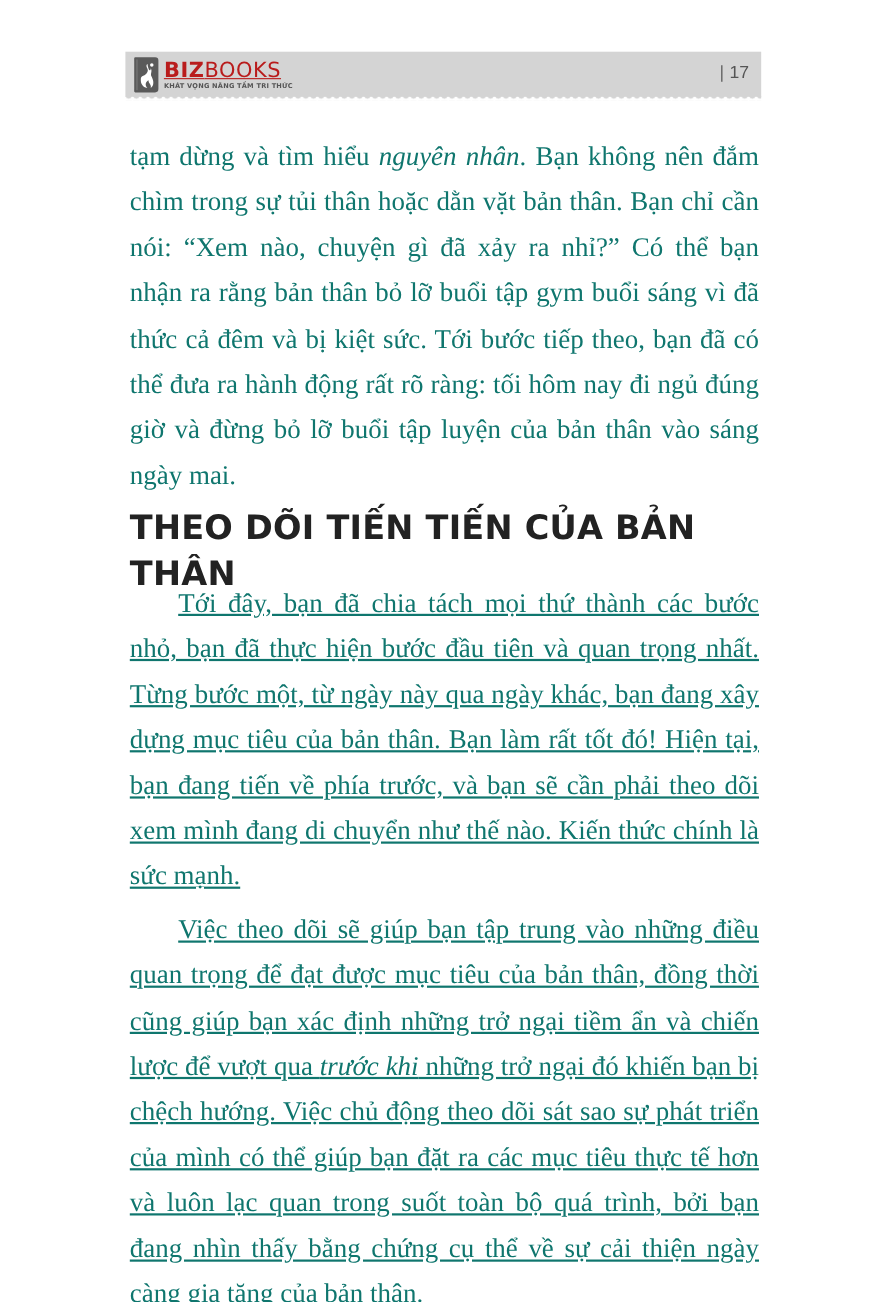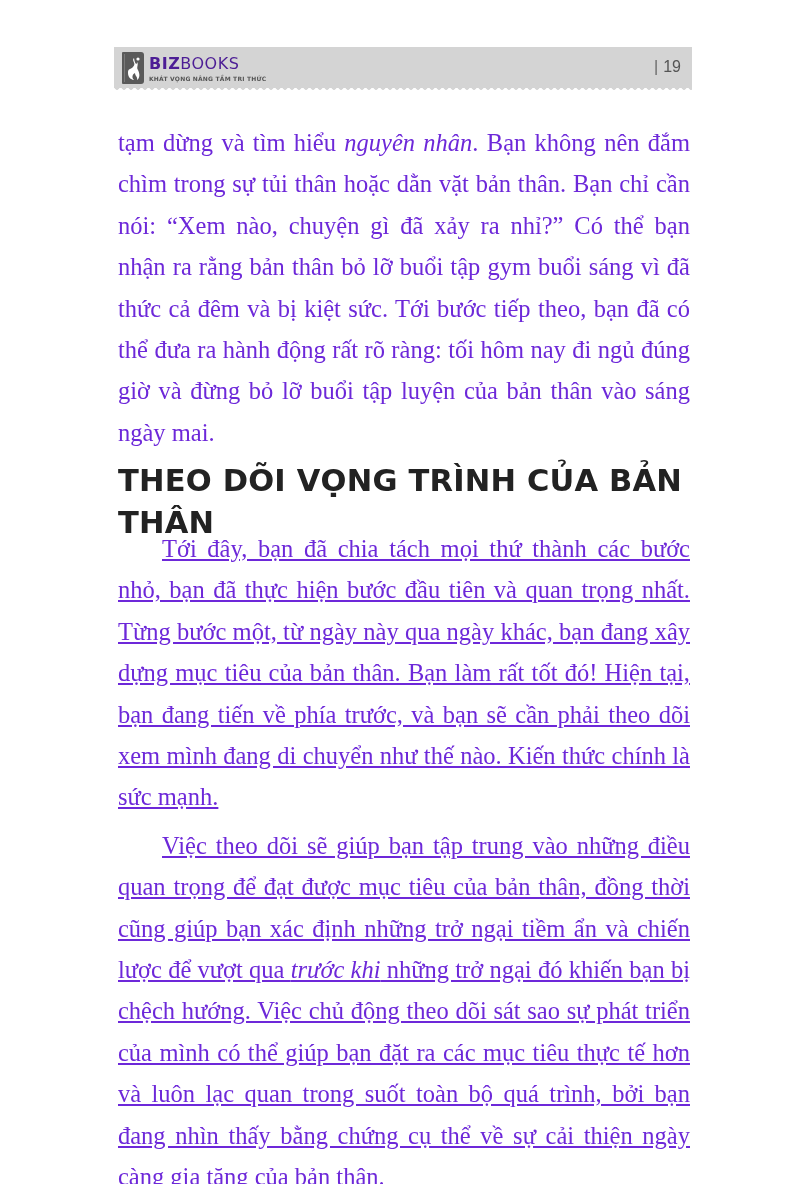--- a/index.html
+++ b/index.html
@@ -18,39 +18,39 @@
     position: absolute; left: 8px; top: 4px; height: 34px;
     display: flex; align-items: center;
   }
   .logo-icon {
     width: 22px; height: 32px; background: #5a5a5a; border-radius: 1px 3px 3px 1px;
     position: relative; margin-right: 5px;
   }
   .logo-icon svg { position: absolute; left: 0; top: 0; }
   .logo-text-wrap { display: flex; flex-direction: column; justify-content: center; }
   .logo-name {
-    font-family: "DejaVu Sans", sans-serif; font-size: 16px; line-height: 20px;
-    color: #4c1d95; letter-spacing: 0.5px;
+    font-family: "DejaVu Sans", sans-serif; font-size: 19px; line-height: 20px;
+    color: #b91c1c; letter-spacing: 0.5px; text-decoration: underline;
   }
   .logo-name .bold { font-weight: bold; }
   .logo-name .light { font-weight: normal; font-family: "DejaVu Sans", sans-serif; }
   .logo-tagline {
     font-family: "DejaVu Sans", sans-serif; font-size: 6px; line-height: 8px;
     color: #555; font-weight: bold; letter-spacing: 0.2px; margin-top: 1px;
   }
   .page-number {
     position: absolute; right: 11px; top: 11px;
     font-family: "Liberation Sans", sans-serif; font-size: 16px; color: #555;
   }
   .page-number .sep { margin-right: 5px; color: #666; }
 
   .content {
     position: absolute; left: 118px; top: 122px; width: 572px;
     font-family: "Liberation Serif", serif; font-size: 24.5px; line-height: 41.4px;
-    color: #6d28d9; text-align: justify;
+    color: #0f766e; text-align: justify;
   }
   .content p { margin: 0; }
   .content p.indent { text-indent: 44px; text-decoration: underline; }
   .content p + p { margin-top: 7px; }
   .content em { font-style: italic; }
 
   .section-heading {
     position: absolute; left: 118px; top: 460px; width: 572px;
     font-family: "DejaVu Sans", sans-serif; font-weight: bold; font-size: 30.5px;
     line-height: 42px; color: #222; letter-spacing: 0.2px; margin: 0;
@@ -67,25 +67,25 @@
         <rect x="2" y="2" width="1" height="28" fill="#7a7a7a"></rect>
         <path d="M12 6 C9 9, 15 11, 11 15 C8 18, 6 16, 6 21 C6 26, 10 28, 12 28 C9 25, 11 22, 13 21 C13 24, 16 25, 15 28 C18 26, 18 22, 16 18 C14 15, 17 13, 15 10 C15 13, 13 13, 12 6 Z" fill="#ffffff"></path>
         <circle cx="16" cy="7" r="1.6" fill="#ffffff"></circle>
       </svg>
     </div>
     <div class="logo-text-wrap">
       <div class="logo-name"><span class="bold">BIZ</span><span class="light">BOOKS</span></div>
       <div class="logo-tagline">KHÁT VỌNG NÂNG TẦM TRI THỨC</div>
     </div>
   </div>
-  <div class="page-number"><span class="sep">|</span><span>19</span></div>
+  <div class="page-number"><span class="sep">|</span><span>17</span></div>
 </div>
 
 <div class="content">
   <p><span>tạm dừng và tìm hiểu </span><em>nguyên nhân</em><span>. Bạn không nên đắm chìm trong sự tủi thân hoặc dằn vặt bản thân. Bạn chỉ cần nói: “Xem nào, chuyện gì đã xảy ra nhỉ?” Có thể bạn nhận ra rằng bản thân bỏ lỡ buổi tập gym buổi sáng vì đã thức cả đêm và bị kiệt sức. Tới bước tiếp theo, bạn đã có thể đưa ra hành động rất rõ ràng: tối hôm nay đi ngủ đúng giờ và đừng bỏ lỡ buổi tập luyện của bản thân vào sáng ngày mai.</span></p>
 </div>
 
-<h2 class="section-heading">THEO DÕI VỌNG TRÌNH CỦA BẢN THÂN</h2>
+<h2 class="section-heading">THEO DÕI TIẾN TIẾN CỦA BẢN THÂN</h2>
 
 <div class="content content2">
   <p class="indent">Tới đây, bạn đã chia tách mọi thứ thành các bước nhỏ, bạn đã thực hiện bước đầu tiên và quan trọng nhất. Từng bước một, từ ngày này qua ngày khác, bạn đang xây dựng mục tiêu của bản thân. Bạn làm rất tốt đó! Hiện tại, bạn đang tiến về phía trước, và bạn sẽ cần phải theo dõi xem mình đang di chuyển như thế nào. Kiến thức chính là sức mạnh.</p>
   <p class="indent"><span>Việc theo dõi sẽ giúp bạn tập trung vào những điều quan trọng để đạt được mục tiêu của bản thân, đồng thời cũng giúp bạn xác định những trở ngại tiềm ẩn và chiến lược để vượt qua </span><em>trước khi</em><span> những trở ngại đó khiến bạn bị chệch hướng. Việc chủ động theo dõi sát sao sự phát triển của mình có thể giúp bạn đặt ra các mục tiêu thực tế hơn và luôn lạc quan trong suốt toàn bộ quá trình, bởi bạn đang nhìn thấy bằng chứng cụ thể về sự cải thiện ngày càng gia tăng của bản thân.</span></p>
 </div>
 
 </body></html>

